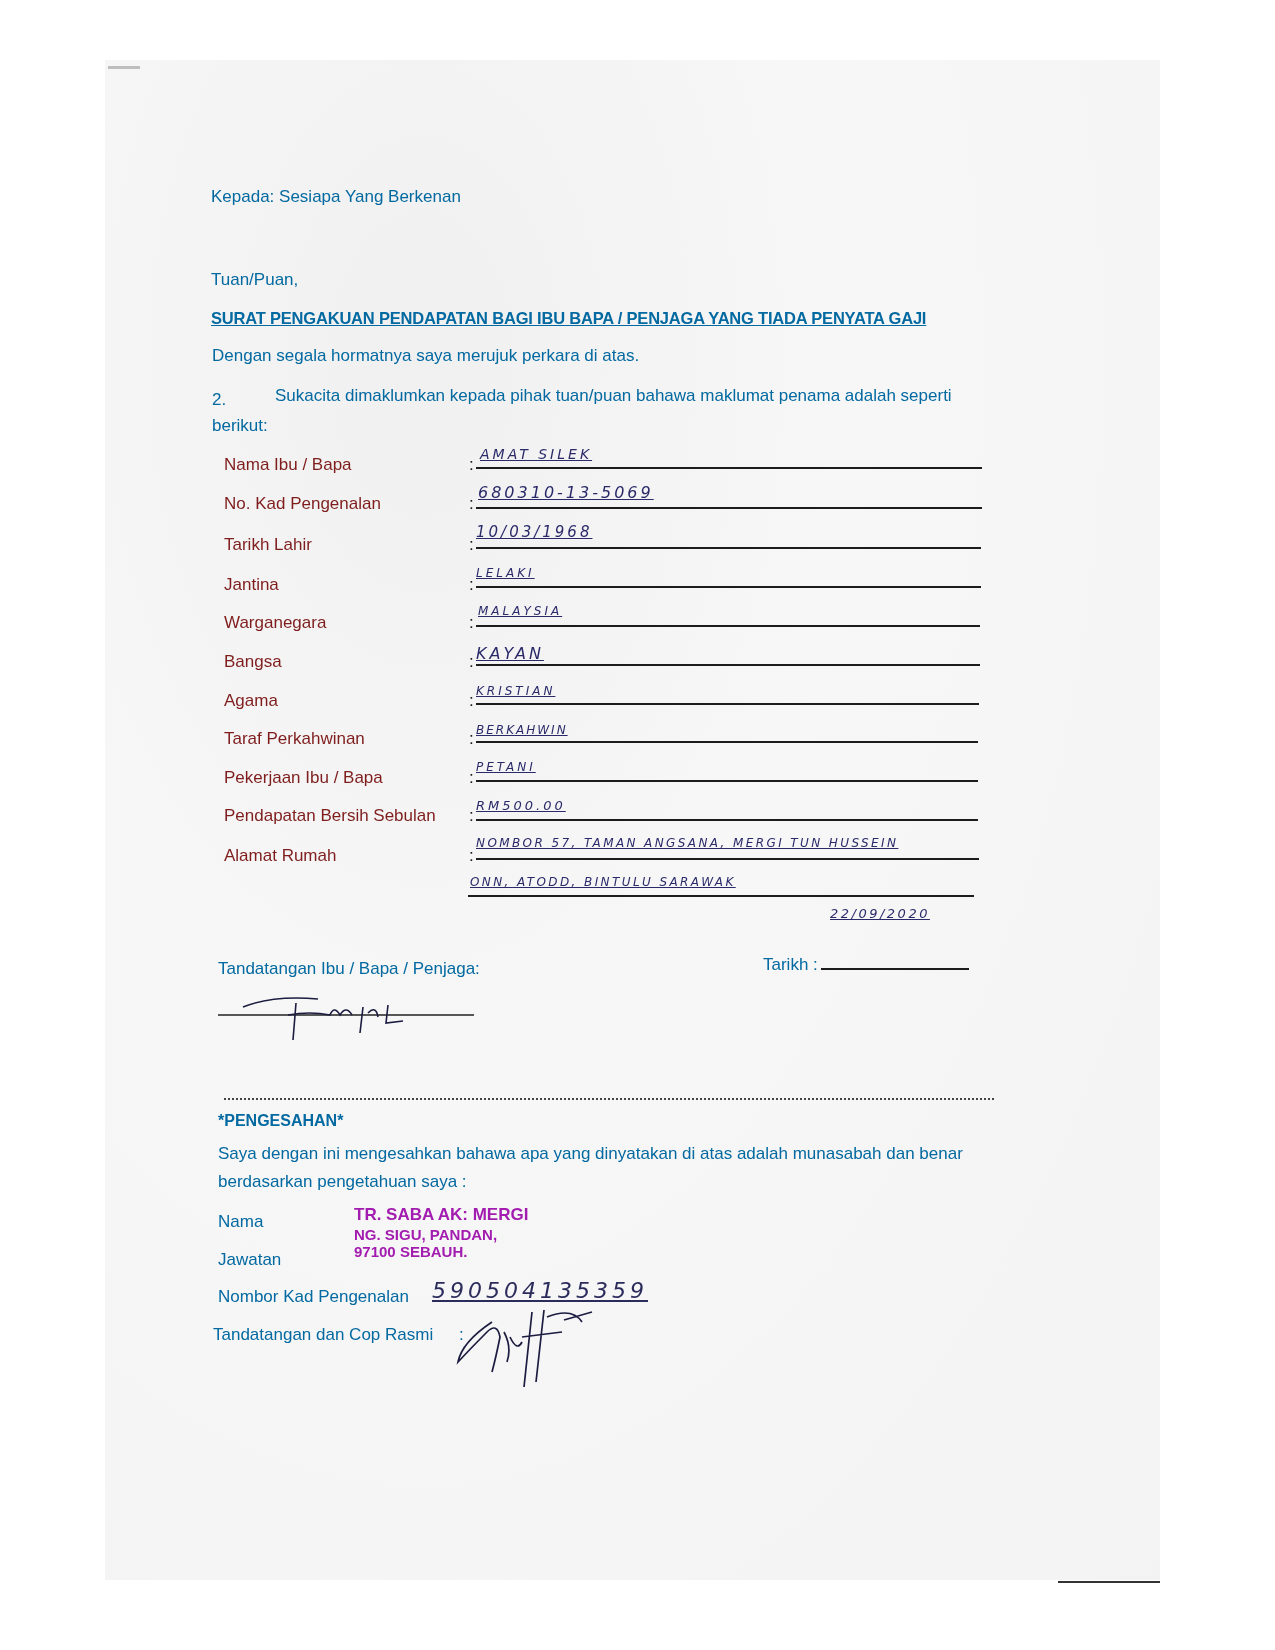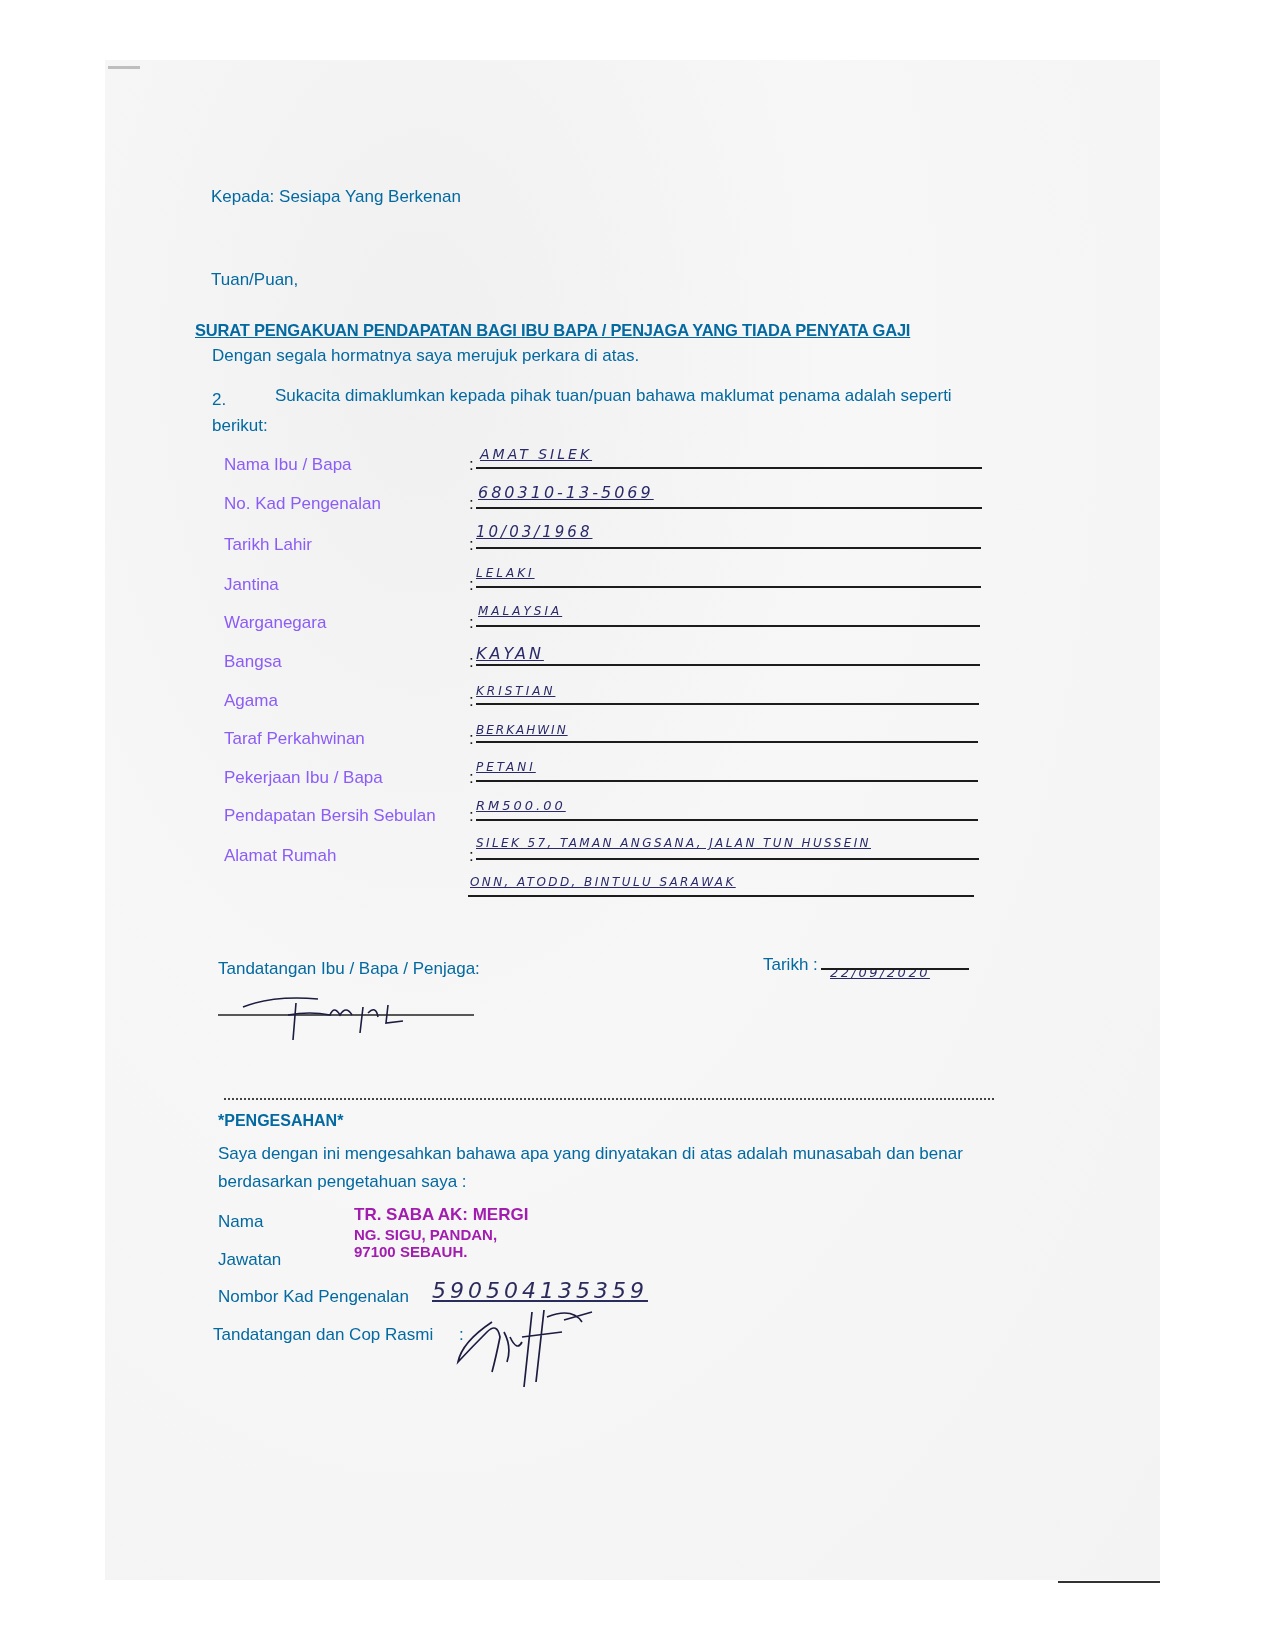--- a/index.html
+++ b/index.html
@@ -12,42 +12,42 @@
     background:#f5f5f5;
     background-image: radial-gradient(ellipse at 30% 20%, #f0f0f0 0%, #f7f7f7 40%, #f3f3f3 100%);
   }
   .mark-tl { position:absolute; left:108px; top:66px; width:32px; height:3px; background:#999; opacity:.6; }
   .mark-br { position:absolute; left:1058px; top:1581px; width:102px; height:2px; background:#333; }
 
   .t { position:absolute; font-size:17px; line-height:20px; white-space:nowrap; color:#0369a1; }
   .bold { font-weight:bold; }
   .title { text-decoration:underline; font-weight:bold; font-size:16.5px; letter-spacing:-0.2px; }
 
-  .label { position:absolute; left:224px; font-size:17px; color:#8b5cf6; white-space:nowrap; }
+  .label { position:absolute; left:224px; font-size:17px; color:#7f1d1d; white-space:nowrap; }
   .colon { position:absolute; left:469px; font-size:17px; color:#1b1b1b; }
   .line { position:absolute; height:1.5px; background:#1c1c1c; }
   .hand {
     position:absolute; font-family:"DejaVu Sans", sans-serif; font-size:14px; letter-spacing:3px;
     color:#2a2a6a; white-space:nowrap; font-style:italic;text-decoration:underline;
   }
   .hand.big { font-size:22px; letter-spacing:4px; color:#2c2c5c; }
   .stamp { position:absolute; font-family:"Liberation Sans", sans-serif; font-weight:bold; color:#a21caf; white-space:nowrap; }
   .dotted { position:absolute; left:224px; top:1098px; width:770px; border-top:2px dotted #444; }
   svg.sig { position:absolute; overflow:visible; }
 </style>
 </head>
 <body>
 
 <div class="paper"></div>
 <div class="mark-tl"></div>
 <div class="mark-br"></div>
 
 <div class="t" style="left:211px; top:187px;">Kepada: Sesiapa Yang Berkenan</div>
 <div class="t" style="left:211px; top:270px;">Tuan/Puan,</div>
-<div class="t title" style="left:195px; top:308px;margin-top:12px;">SURAT PENGAKUAN PENDAPATAN BAGI IBU BAPA / PENJAGA YANG TIADA PENYATA GAJI</div>
+<div class="t title" style="left:211px; top:308px;">SURAT PENGAKUAN PENDAPATAN BAGI IBU BAPA / PENJAGA YANG TIADA PENYATA GAJI</div>
 <div class="t" style="left:212px; top:346px;">Dengan segala hormatnya saya merujuk perkara di atas.</div>
 <div class="t" style="left:212px; top:390px;">2.</div>
 <div class="t" style="left:275px; top:386px;">Sukacita dimaklumkan kepada pihak tuan/puan bahawa maklumat penama adalah seperti</div>
 <div class="t" style="left:212px; top:416px;">berikut:</div>
 
 <div>
   <div class="label" style="top:455px;">Nama Ibu / Bapa</div>
   <div class="colon" style="top:455px;">:</div>
   <div class="hand" style="left:480px; top:446px;">AMAT  SILEK</div>
   <div class="line" style="left:476px; top:467px; width:506px;"></div>
@@ -92,34 +92,34 @@
   <div class="hand" style="left:476px; top:760px; font-size:12px;">PETANI</div>
   <div class="line" style="left:476px; top:780px; width:502px;"></div>
 
   <div class="label" style="top:806px;">Pendapatan Bersih Sebulan</div>
   <div class="colon" style="top:806px;">:</div>
   <div class="hand" style="left:476px; top:798px; font-size:13px;">RM500.00</div>
   <div class="line" style="left:476px; top:819px; width:502px;"></div>
 
   <div class="label" style="top:846px;">Alamat Rumah</div>
   <div class="colon" style="top:846px;">:</div>
-  <div class="hand" style="left:476px; top:836px; font-size:12px; letter-spacing:2.4px;">SILEK 57, TAMAN  ANGSANA, JALAN  TUN  HUSSEIN</div>
+  <div class="hand" style="left:476px; top:836px; font-size:12px; letter-spacing:2.4px;">NOMBOR 57, TAMAN  ANGSANA, MERGI  TUN  HUSSEIN</div>
   <div class="line" style="left:476px; top:858px; width:503px;"></div>
   <div class="hand" style="left:470px; top:875px; font-size:12px; letter-spacing:2.4px;">ONN, ATODD, BINTULU  SARAWAK</div>
   <div class="line" style="left:468px; top:895px; width:506px;"></div>
 </div>
 
 <div class="t" style="left:218px; top:959px;">Tandatangan Ibu / Bapa / Penjaga:</div>
 <svg class="sig" style="left:218px; top:985px;" width="260" height="60">
   <line x1="0" y1="30" x2="256" y2="30" stroke="#222" stroke-width="1.5"></line>
   <path d="M25 22 Q55 10 100 14 M78 18 L75 55 M70 30 Q92 26 112 30 Q116 20 122 30 Q128 20 134 30 M145 22 L142 48 M150 28 Q158 20 160 32 M170 20 L168 38 L185 36" stroke="#1c1c40" stroke-width="1.6" fill="none"></path>
 </svg>
 
 <div class="t" style="left:763px; top:955px;">Tarikh :</div>
-<div class="hand" style="left:830px; top:965px; font-size:13px; letter-spacing:2.5px;">22/09/2020</div>
+<div class="hand" style="left:830px; top:906px; font-size:13px; letter-spacing:2.5px;">22/09/2020</div>
 <div class="line" style="left:821px; top:968px; width:148px;"></div>
 
 <div class="dotted"></div>
 
 <div class="t bold" style="left:218px; top:1111px; font-size:16px;">*PENGESAHAN*</div>
 <div class="t" style="left:218px; top:1144px;">Saya dengan ini mengesahkan bahawa apa yang dinyatakan di atas adalah munasabah dan benar</div>
 <div class="t" style="left:218px; top:1172px;">berdasarkan pengetahuan saya  :</div>
 
 <div class="t" style="left:218px; top:1212px;">Nama</div>
 <div class="t" style="left:218px; top:1250px;">Jawatan</div>

